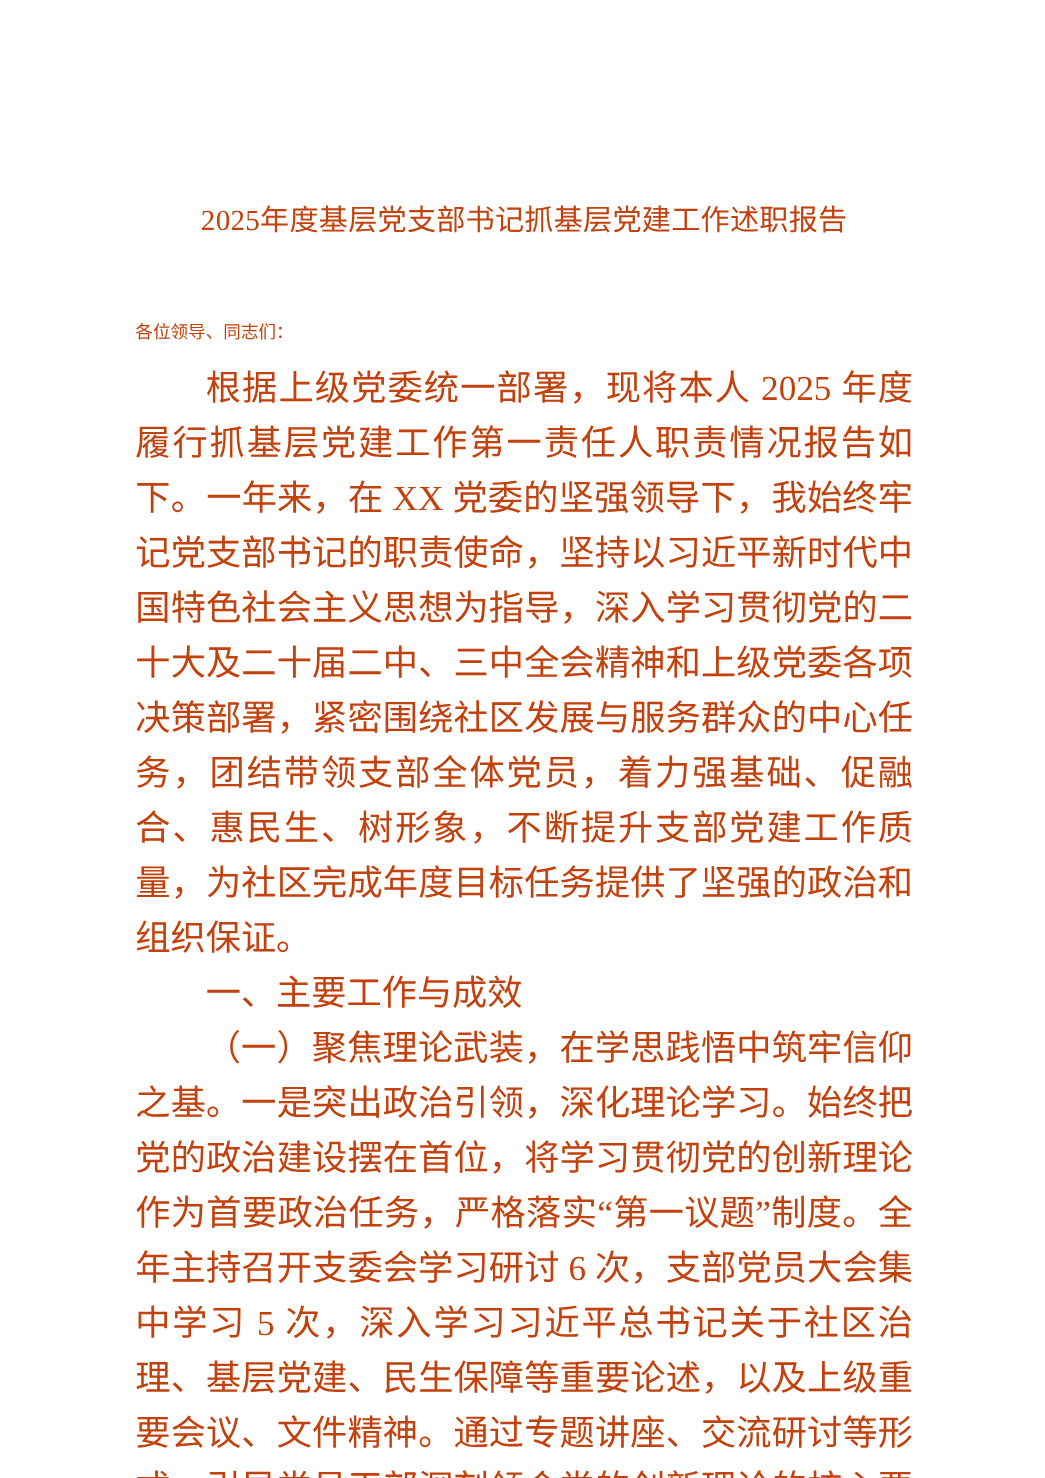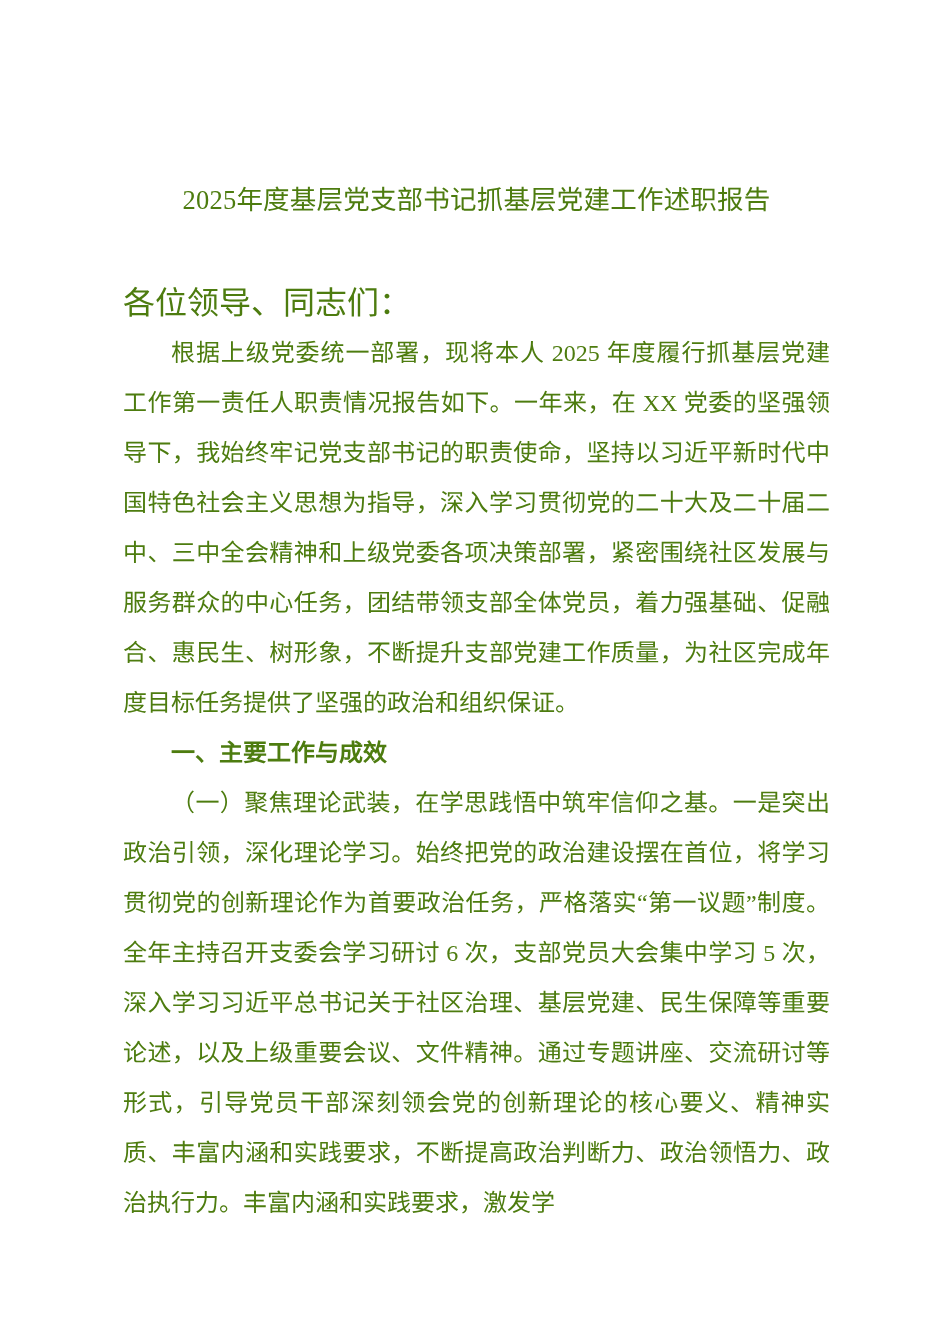--- a/index.html
+++ b/index.html
@@ -11,21 +11,21 @@
 
   .page {
     position: relative;
     width: 950px;
     height: 1344px;
     margin: 0 auto;
     background: #ffffff;
     overflow: hidden;
     box-sizing: border-box;
     font-family: "Liberation Serif", "DejaVu Serif", serif;
-    color: #4d7c0f;
+    color: #c2410c;
     -webkit-font-smoothing: antialiased;
   }
 
   .content {
     position: absolute;
     left: 123px;
     top: 0;
     width: 707px;
   }
 
@@ -36,49 +36,49 @@
     text-align: center;
     font-weight: normal;
     margin: 0;
     padding-top: 180px;
     letter-spacing: 0.2px;
     white-space: nowrap;
   }
 
   
   .salutation {
-    font-size: 32px;
+    font-size: 16px;
     line-height: 50px;
     margin: 0;
     padding-top: 58px;
     text-indent: 0;
   }
 
   
   .para {
-    font-size: 24px;
+    font-size: 32px;
     line-height: 50px;
     margin: 0;
     text-align: justify;
     text-align-last: left;
     text-justify: inter-ideograph;
     text-indent: 2em;
     word-break: break-all;
   }
 
   .para.tight {
     margin-top: 0;
   }
 
   
   .heading {
-    font-size: 24px;
+    font-size: 32px;
     line-height: 50px;
     margin: 0;
-    font-weight: bold;
+    font-weight: normal;
     text-indent: 2em;
   }
 
   
   .b {
     font-weight: normal;
   }
 </style>
 </head>
 <body>

